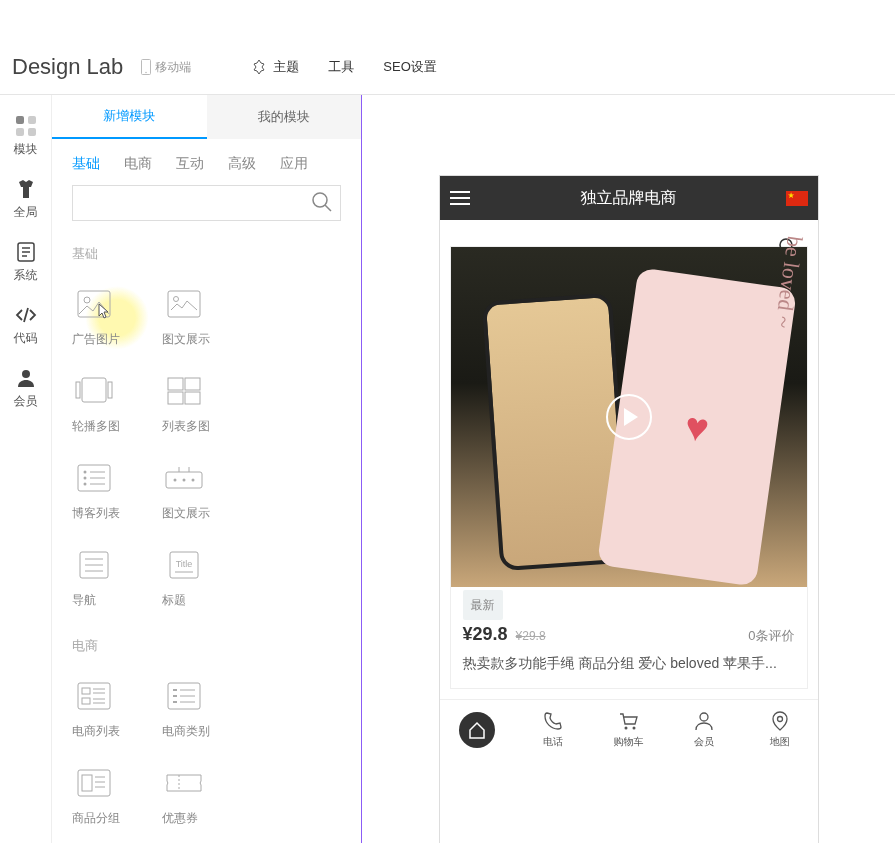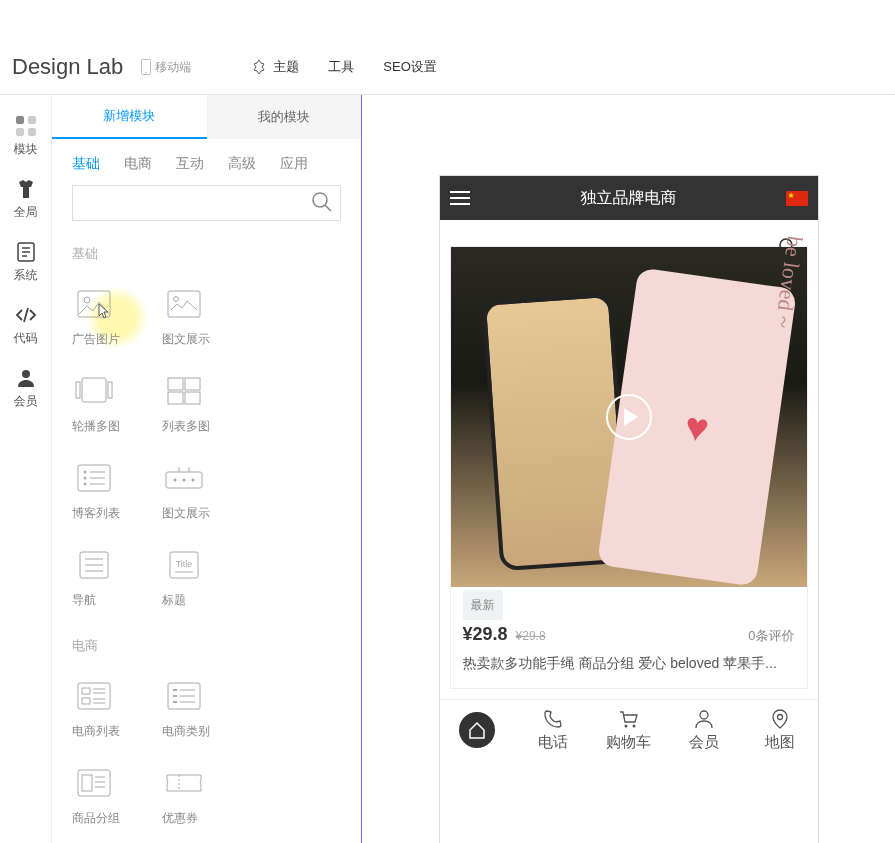--- a/index.html
+++ b/index.html
@@ -72,21 +72,21 @@
 
 .card-body { padding: 10px 12px 14px; }
 .badge { background:#eef2f3; color:#888; font-size:12px; padding:8px 8px; border-radius:2px; }
 .price-row { display:flex; align-items:baseline; margin:10px 0 8px; }
 .price { font-weight:bold; font-size:18px; }
 .oldprice { color:#aaa; font-size:12px; text-decoration:line-through; margin-left:8px; }
 .reviews { margin-left:auto; color:#888; font-size:13px; }
 .ptitle { color:#555; font-size:14px; line-height:1.5; }
 
 .ph-nav { height:60px; border-top:1px solid #eee; display:flex; }
-.ph-nav-item { flex:1; display:flex; flex-direction:column; align-items:center; justify-content:center; font-size:15px; color:#555; cursor:pointer; gap:3px; }
+.ph-nav-item { flex:1; display:flex; flex-direction:column; align-items:center; justify-content:center; font-size:10px; color:#555; cursor:pointer; gap:3px; }
 .home-circle { width:36px; height:36px; background:#333; border-radius:50%; display:flex; align-items:center; justify-content:center; }
 
 svg { display:block; }
 </style>
 </head>
 <body>
 
 <div class="topbar">
   <div class="brand">Design Lab</div>
   <div class="mode">

